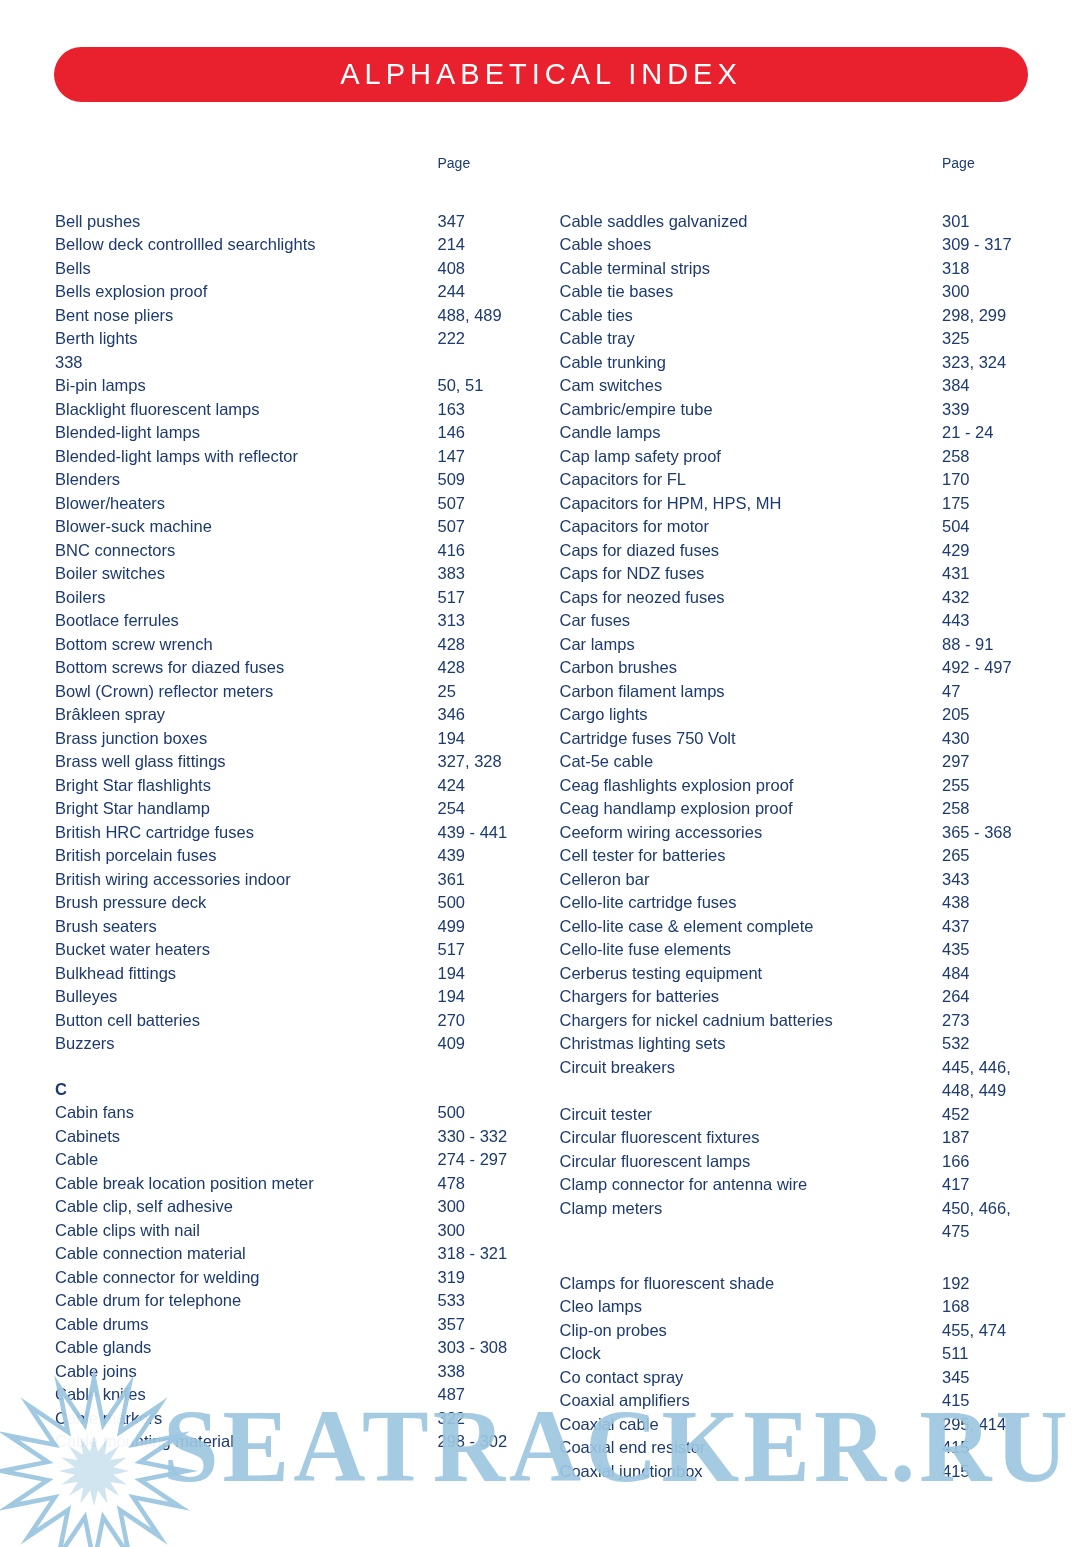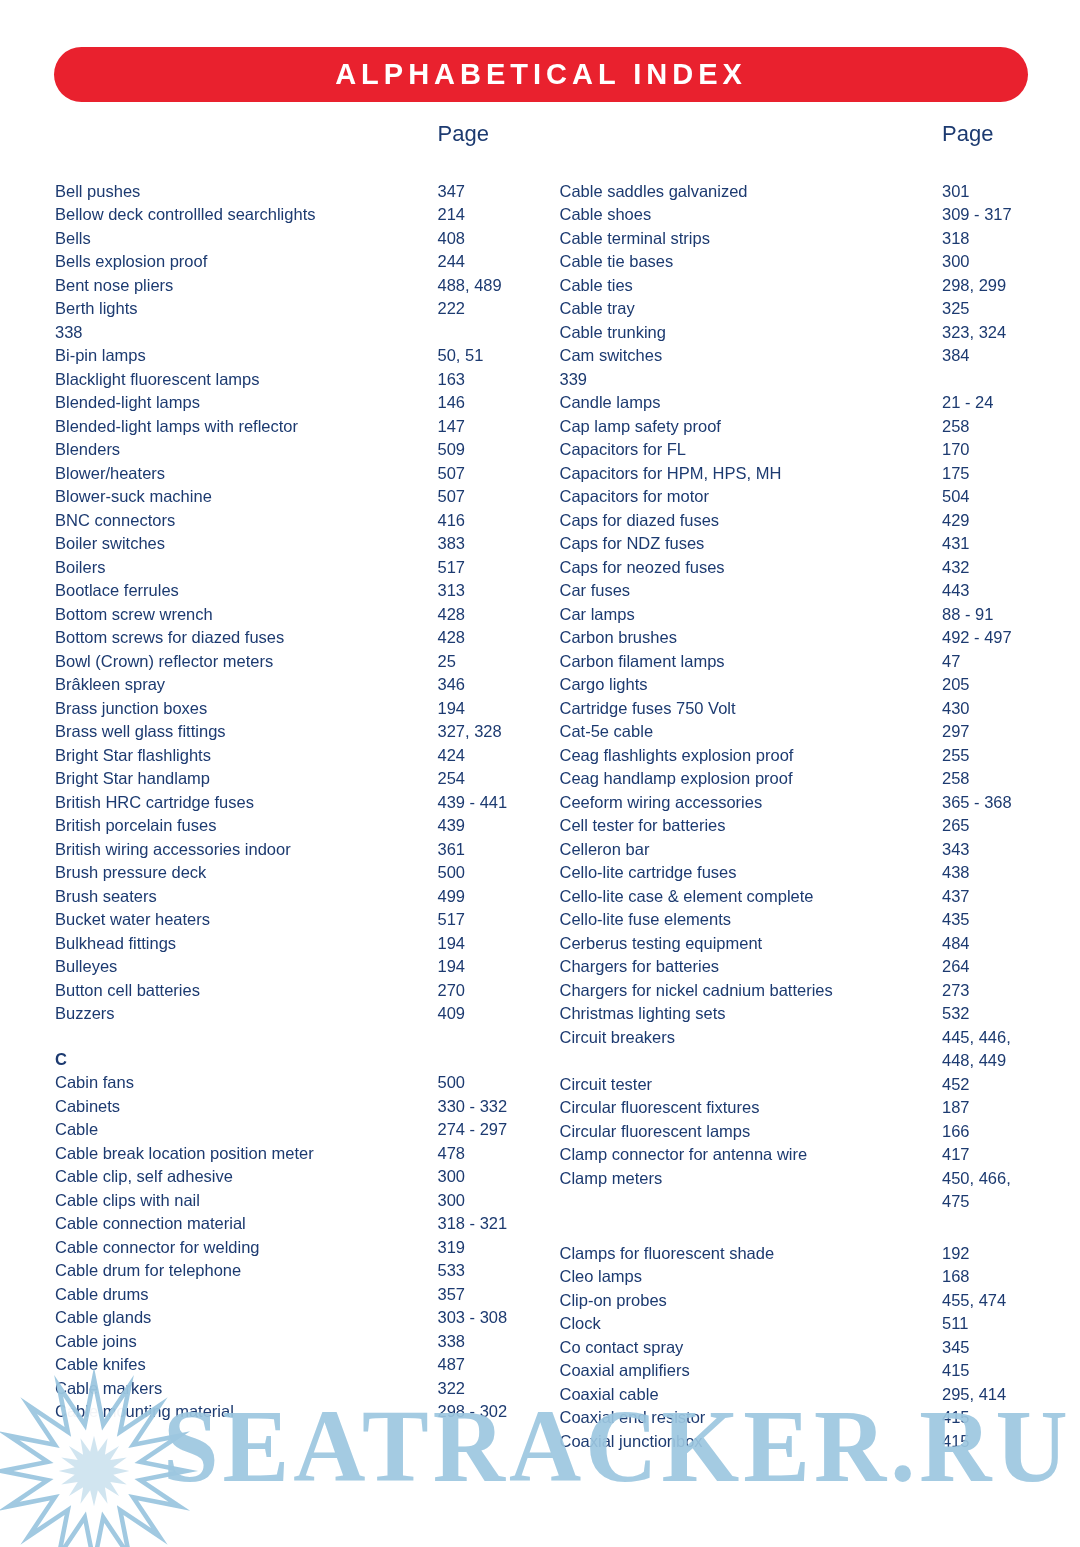--- a/index.html
+++ b/index.html
@@ -8,32 +8,32 @@
     font-family:"Liberation Sans","DejaVu Sans",sans-serif;
     position:relative;overflow:hidden;
   }
   .page{position:absolute;inset:0;}
   .title-pill{
     position:absolute;left:54px;top:47px;width:974px;height:55px;
     background:#e9212e;border-radius:28px;
     display:flex;align-items:center;justify-content:center;
   }
   .title-text{
-    color:#ffffff;font-size:29px;font-weight:bold;letter-spacing:5px;
+    color:#ffffff;font-size:29px;font-weight:normal;letter-spacing:5px;
   }
   .columns{
     position:absolute;left:55px;top:122px;width:973px;
     display:flex;gap:36px;color:#1c3a70;
   }
   .col{flex:1;min-width:0;}
   .row{display:flex;line-height:23.5px;font-size:16.5px;}
   .row .label{flex:1;white-space:nowrap;overflow:hidden;}
   .row .pages{flex:0 0 86px;white-space:nowrap;}
   .col-head{margin-bottom:34px;}
-  .page-head{font-size:22px;}
+  .page-head{font-size:14px;margin-top:30px;}
   .row.section{font-weight:bold;margin-top:22px;}
   .row.gap{margin-top:28px;}
   .watermark{
     position:absolute;left:0;top:1363px;width:1020px;height:184px;
     pointer-events:none;z-index:5;
   }
   .star{position:absolute;left:-14px;top:0px;width:216px;height:216px;opacity:.95;}
   .wm-text{
     position:absolute;left:163px;top:32px;
     font-family:"Liberation Serif","DejaVu Serif",serif;
@@ -362,20 +362,21 @@
     <span class="label">Cable trunking</span>
     <span class="pages">323, 324</span>
   </div>
 
   <div class="row">
     <span class="label">Cam switches</span>
     <span class="pages">384</span>
   </div>
 
   <div class="row">
+    <span class="label">Cambric/empire tube</span>
     <span class="pages">339</span>
   </div>
 
   <div class="row">
     <span class="label">Candle lamps</span>
     <span class="pages">21 - 24</span>
   </div>
 
   <div class="row">
     <span class="label">Cap lamp safety proof</span>

